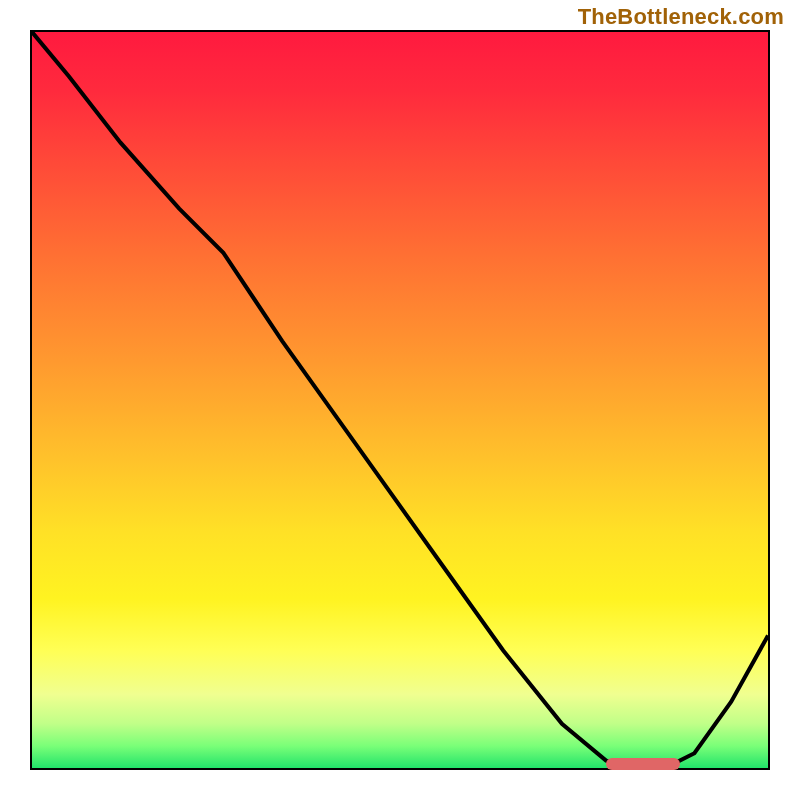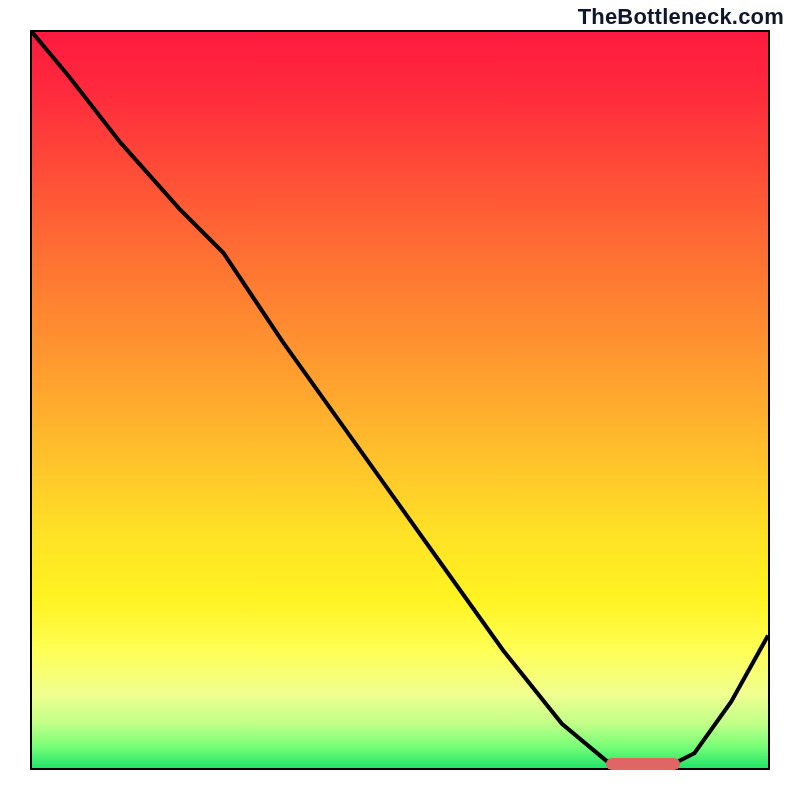--- a/index.html
+++ b/index.html
@@ -9,21 +9,21 @@
     height: 800px;
     overflow: hidden;
   }
   .watermark {
     position: absolute;
     top: 4px;
     right: 16px;
     font-family: Arial, Helvetica, sans-serif;
     font-size: 22px;
     font-weight: 600;
-    color: #0f172a;
+    color: #a16207;
     letter-spacing: 0.2px;
     z-index: 10;
   }
   .frame {
     position: absolute;
     left: 30px;
     top: 30px;
     width: 740px;
     height: 740px;
     background: black;

